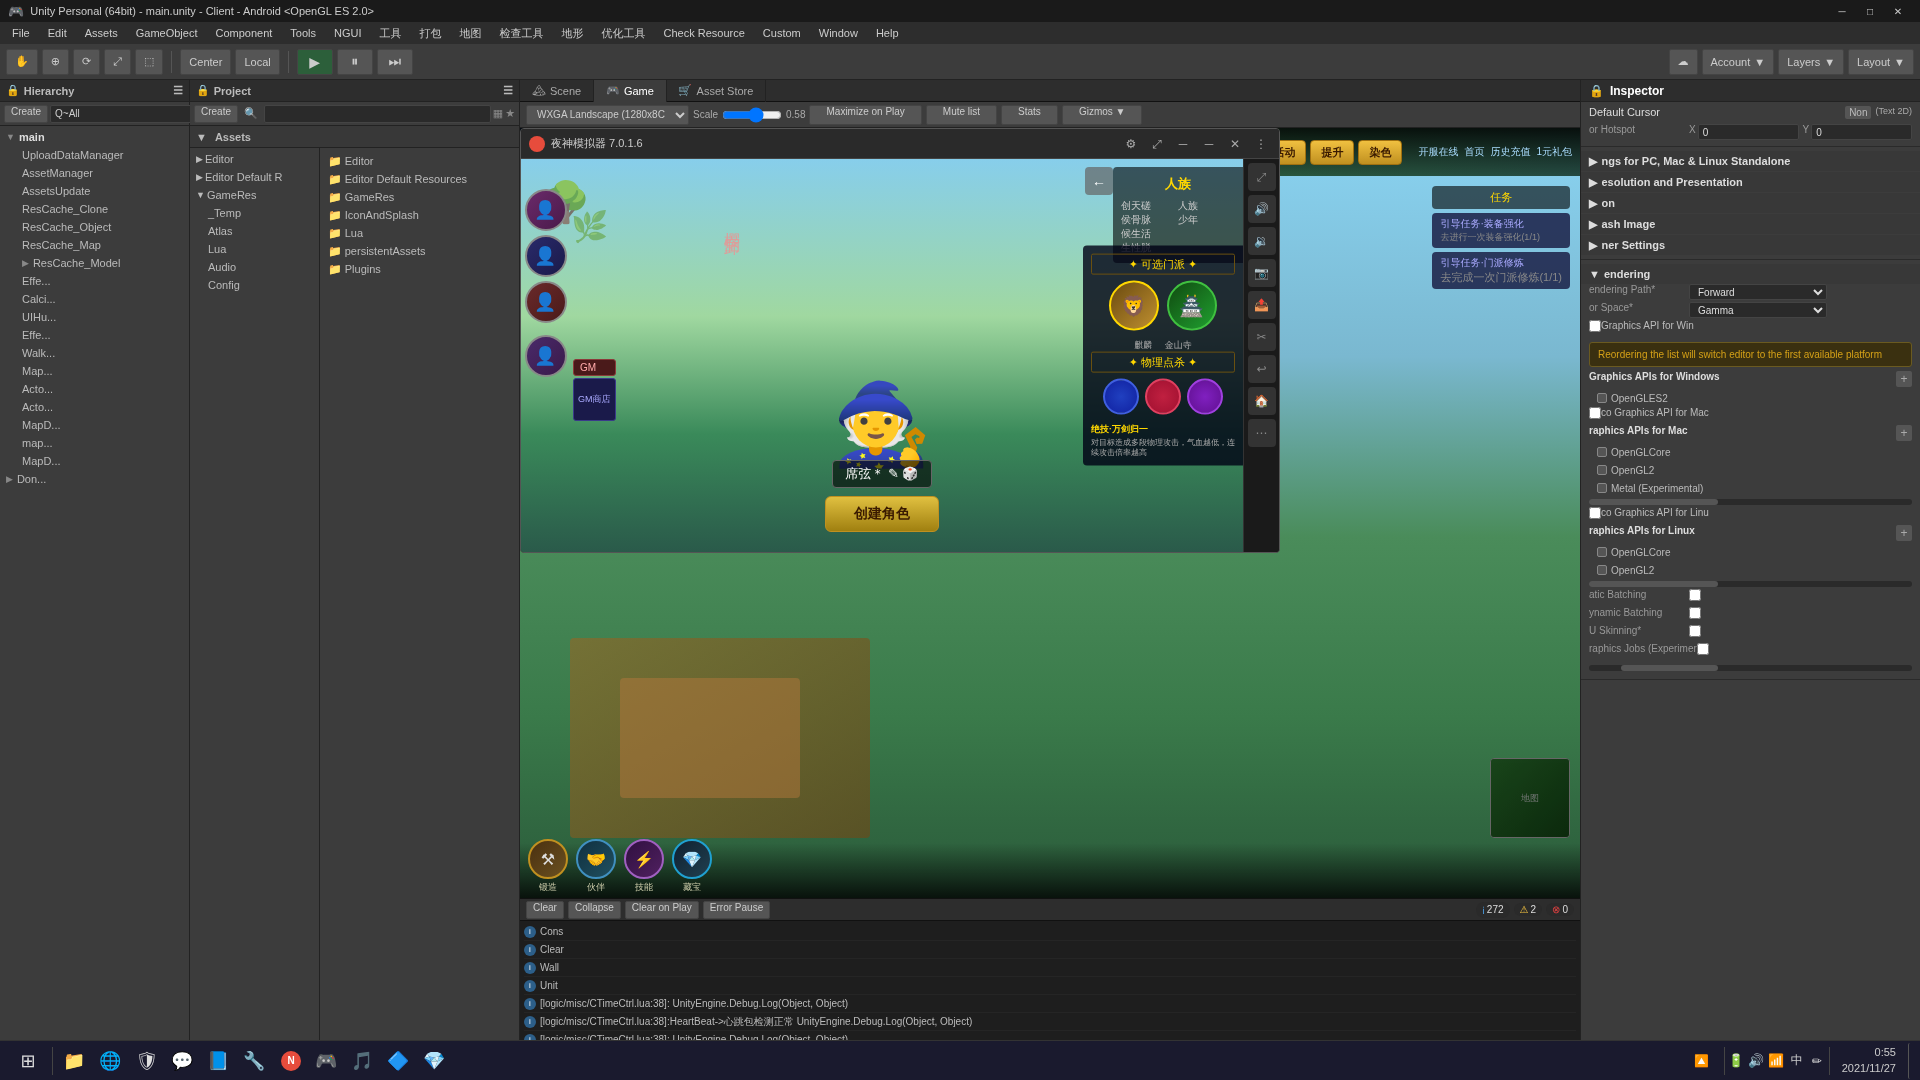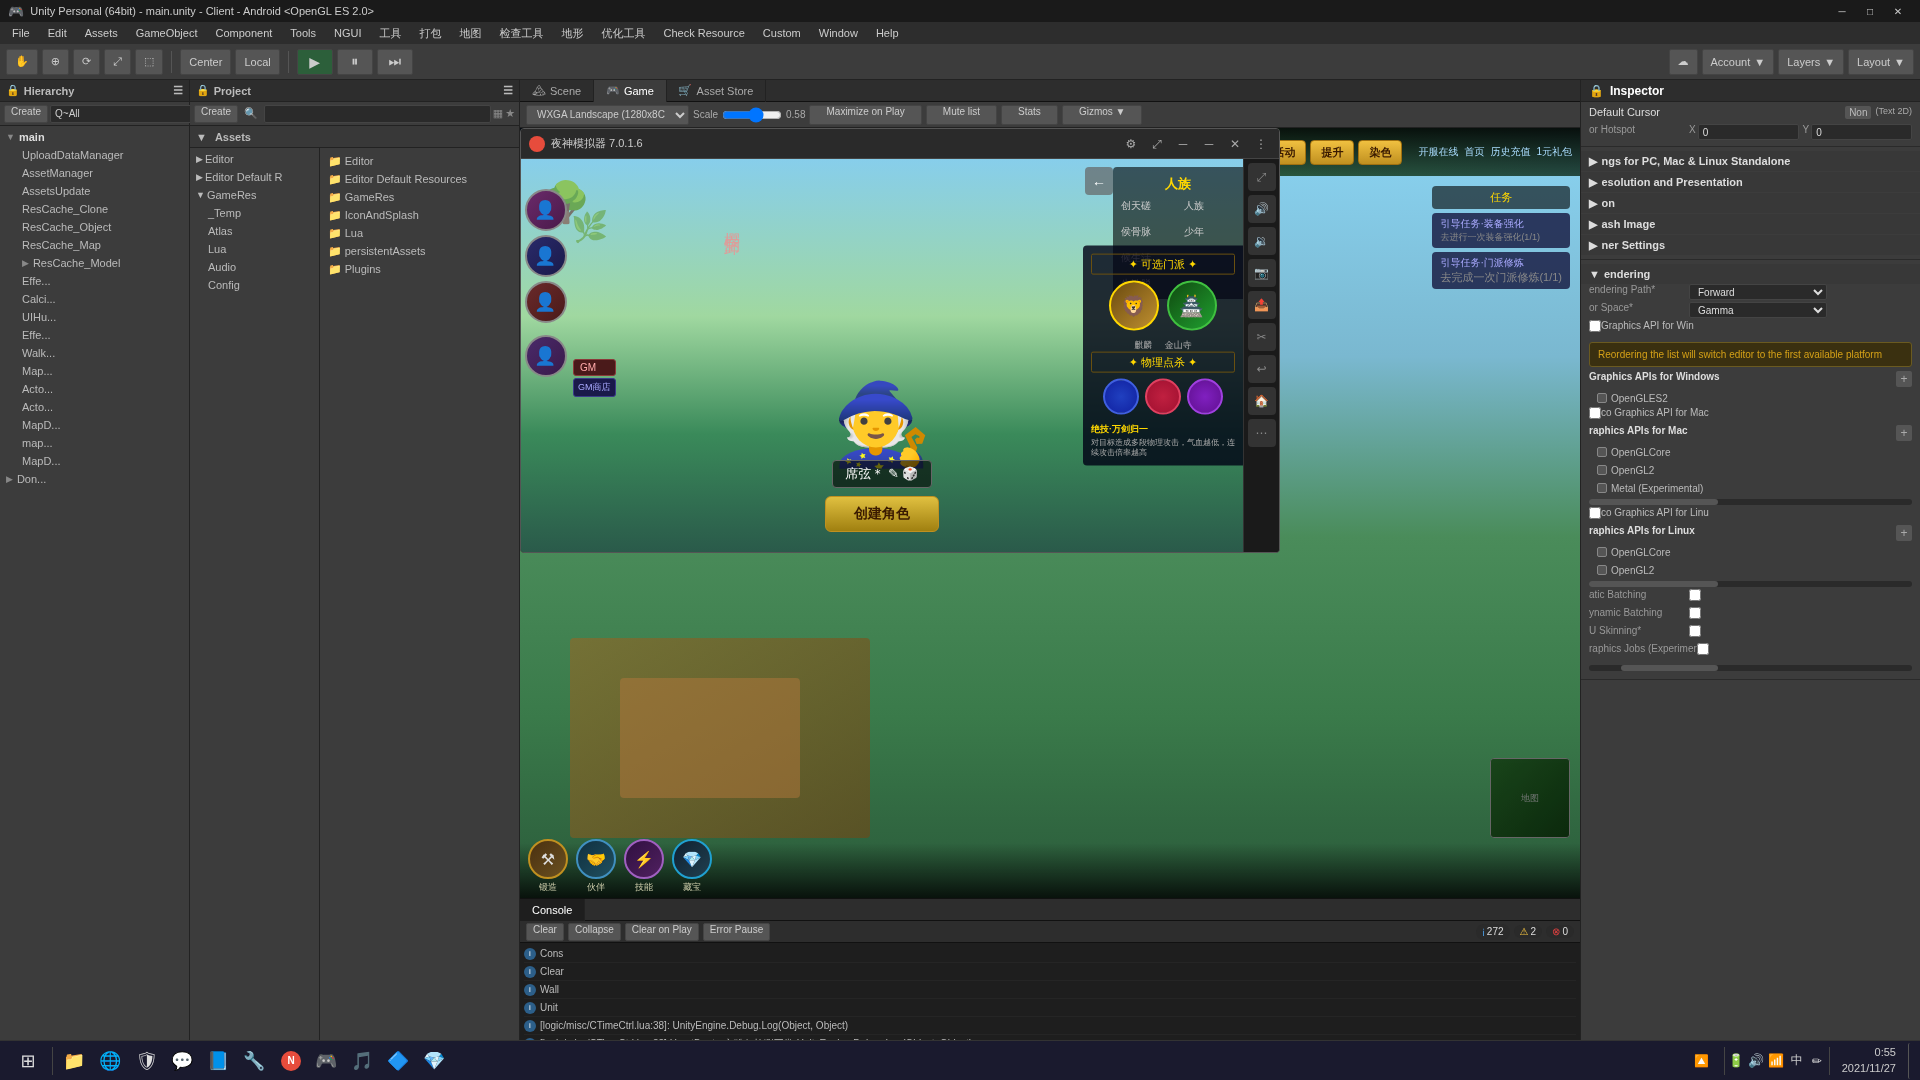--- a/index.html
+++ b/index.html
@@ -574,21 +574,21 @@
 
               <div style="position:absolute;top:0;left:0;right:0;bottom:0;background:linear-gradient(180deg,#87ceeb 0%,#a0d8a0 40%,#3a8a5a 70%,#2a5a4a 100%);">
 
                 <div style="position:absolute;left:20px;top:20px;font-size:40px;opacity:0.7;">🌳</div>
                 <div style="position:absolute;left:50px;top:50px;font-size:30px;opacity:0.5;">🌿</div>
 
                 <div style="position:absolute;top:8px;right:130px;width:28px;height:28px;background:rgba(100,100,100,0.7);border-radius:4px;display:flex;align-items:center;justify-content:center;color:#fff;cursor:pointer;font-size:14px;">←</div>
 
                 <div style="position:absolute;top:8px;right:0;width:130px;background:rgba(0,0,0,0.6);border-radius:4px 0 0 4px;padding:8px;">
                   <div style="color:#ffd700;font-size:13px;font-weight:bold;text-align:center;margin-bottom:6px;">人族</div>
-                  <div style="display:grid;grid-template-columns:1fr 1fr;gap:12px;font-size:10px;color:#ccc;">
+                  <div style="display:grid;grid-template-columns:1fr 1fr;gap:0;font-size:10px;color:#ccc;">
                     <div>创天磋</div>
                       <div>人族</div>
                     <div>侯骨脉</div>
                       <div>少年</div>
                     <div>候生活</div>
                       <div></div>
                     <div>生性脱</div>
                       <div></div>
                   </div>
                 </div>
@@ -627,21 +627,21 @@
 
                 <div style="position:absolute;left:4px;top:30px;display:flex;flex-direction:column;gap:4px;">
                   <div style="width:42px;height:42px;border-radius:50%;border:2px solid #888;background:linear-gradient(135deg,#6a2a6a,#4a1a4a);overflow:hidden;cursor:pointer;display:flex;align-items:center;justify-content:center;font-size:18px;">👤</div>
                   <div style="width:42px;height:42px;border-radius:50%;border:2px solid #888;background:linear-gradient(135deg,#2a2a6a,#1a1a4a);overflow:hidden;cursor:pointer;display:flex;align-items:center;justify-content:center;font-size:18px;">👤</div>
                   <div style="width:42px;height:42px;border-radius:50%;border:2px solid #888;background:linear-gradient(135deg,#6a2a2a,#4a1a1a);overflow:hidden;cursor:pointer;display:flex;align-items:center;justify-content:center;font-size:18px;">👤</div>
                   <div style="margin-top:8px;width:42px;height:42px;border-radius:50%;border:2px solid #888;background:linear-gradient(135deg,#4a2a6a,#3a1a4a);overflow:hidden;cursor:pointer;display:flex;align-items:center;justify-content:center;font-size:18px;">👤</div>
                 </div>
 
                 <div style="position:absolute;left:52px;top:200px;display:flex;flex-direction:column;gap:2px;">
                   <div style="background:#4a1a1a;border:1px solid #8a3a3a;border-radius:3px;padding:2px 6px;font-size:10px;color:#faa;cursor:pointer;">GM</div>
-                  <div style="background:#1a1a4a;border:1px solid #3a3a8a;border-radius:3px;padding:2px 4px;font-size:9px;color:#aaf;cursor:pointer;">GM商店</div>
+                  <div style="background:#1a1a4a;border:1px solid #3a3a8a;border-radius:3px;padding:14px 4px;font-size:9px;color:#aaf;cursor:pointer;">GM商店</div>
                 </div>
               </div>
             </div>
             <div id="nox-sidebar">
               <div class="nox-side-btn">⤢</div>
               <div class="nox-side-btn">🔊</div>
               <div class="nox-side-btn">🔉</div>
               <div class="nox-side-btn">📷</div>
               <div class="nox-side-btn">📤</div>
               <div class="nox-side-btn">✂</div>
@@ -649,23 +649,20 @@
               <div class="nox-side-btn">🏠</div>
               <div class="nox-side-btn">⋯</div>
             </div>
           </div>
         </div>
 
       </div>
     </div>
 
     <div id="console-panel">
-      <div id="console-tabs">
-        <div class="console-tab active">Console</div>
-      </div>
       <div id="console-toolbar">
         <div class="small-btn">Clear</div>
         <div class="small-btn">Collapse</div>
         <div class="small-btn">Clear on Play</div>
         <div class="small-btn">Error Pause</div>
         <div style="margin-left:auto; display:flex; align-items:center; gap:4px;">
           <div class="counter-badge">
             <span style="color:#4a9ade;">ℹ</span>
             <span>272</span>
           </div>

